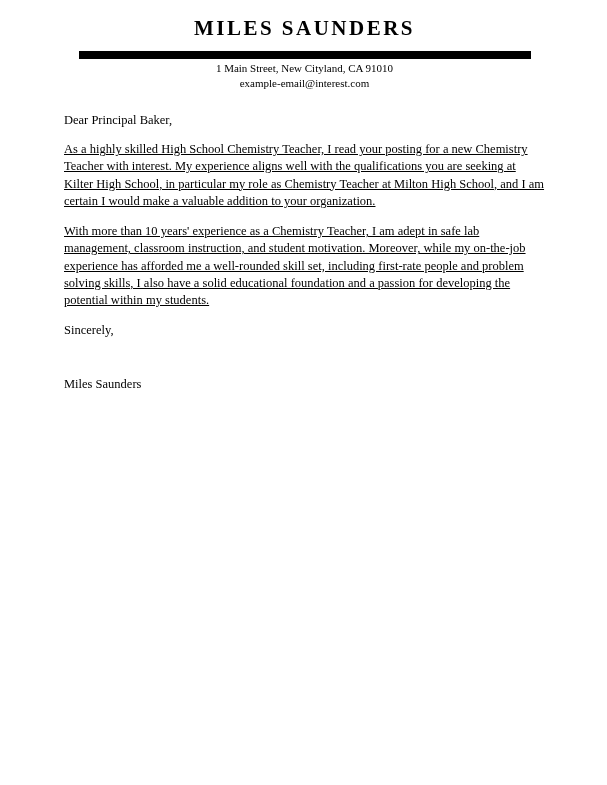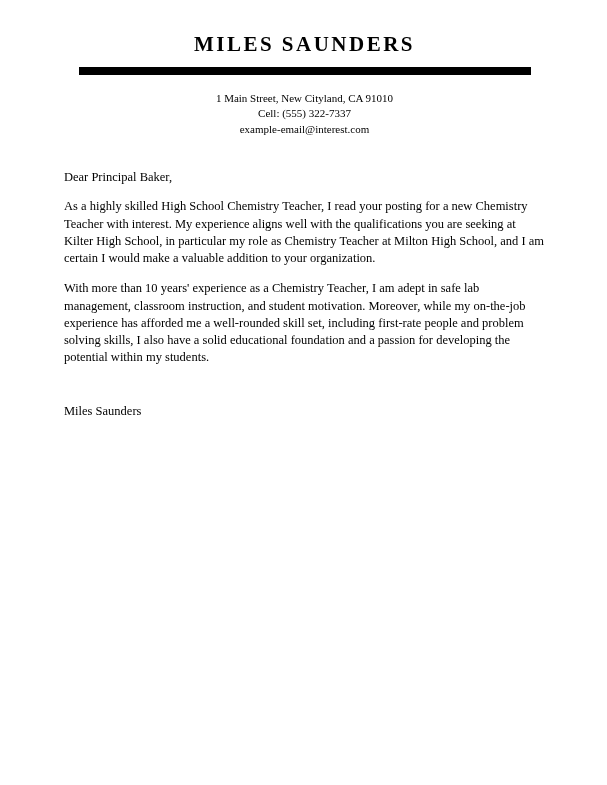--- a/index.html
+++ b/index.html
@@ -11,56 +11,57 @@
     width: 607px;
     height: 785px;
     font-family: "Liberation Serif", "DejaVu Serif", serif;
     color: #000000;
     -webkit-font-smoothing: antialiased;
   }
   .page {
     box-sizing: border-box;
     width: 607px;
     height: 785px;
-    padding: 32px 62px 0 64px;
+    padding: 16px 62px 0 64px;
   }
   .name-header {
     text-align: center;
     font-size: 21px;
     font-weight: bold;
     letter-spacing: 2.5px;
     margin: 0 0 10px 0;
   }
   .header-rule {
     width: 452px;
     height: 7px;
     background: #000000;
     margin: 0 auto 2px auto;
     border-bottom: 1px solid #000;
   }
   .contact-block {
     text-align: center;
     font-size: 11px;
     line-height: 1.4;
-    margin-top: 16px;
+    margin-top: 2px;
   }
   .contact-line {
     margin: 0;
   }
   .letter-body {
-    margin-top: 32px;
+    margin-top: 20px;
     font-size: 12.5px;
     line-height: 1.38;
     text-align: left;
   }
   .salutation {
     margin: 0 0 12px 0;
   }
   .para {
     margin: 0 0 13px 0;
+    text-decoration: underline;
   }
   .thanks {
     margin: 0 0 13px 0;
   }
   .closing {
     margin: 0 0 0 0;
   }
   .signature {
     margin-top: 36px;
   }
@@ -69,30 +70,30 @@
 <body>
 
 <div class="page">
 
   <div class="name-header">MILES SAUNDERS</div>
 
   <div class="header-rule"></div>
 
   <div class="contact-block">
     <p class="contact-line">1 Main Street, New Cityland, CA 91010</p>
-    <p class="contact-line">Cell: (555) 322-7337</p>
     <p class="contact-line">example-email@interest.com</p>
   </div>
 
   <div class="letter-body">
     <p class="salutation">Dear Principal Baker,</p>
 
     <p class="para">As a highly skilled High School Chemistry Teacher, I read your posting for a new Chemistry Teacher with interest. My experience aligns well with the qualifications you are seeking at Kilter High School, in particular my role as Chemistry Teacher at Milton High School, and I am certain I would make a valuable addition to your organization.</p>
 
     <p class="para">With more than 10 years' experience as a Chemistry Teacher, I am adept in safe lab management, classroom instruction, and student motivation. Moreover, while my on-the-job experience has afforded me a well-rounded skill set, including first-rate people and problem solving skills, I also have a solid educational foundation and a passion for developing the potential within my students.</p>
 
 
 
+    <p class="closing">Sincerely,</p>
 
     <p class="signature">Miles Saunders</p>
   </div>
 
 </div>
 
 </body></html>

